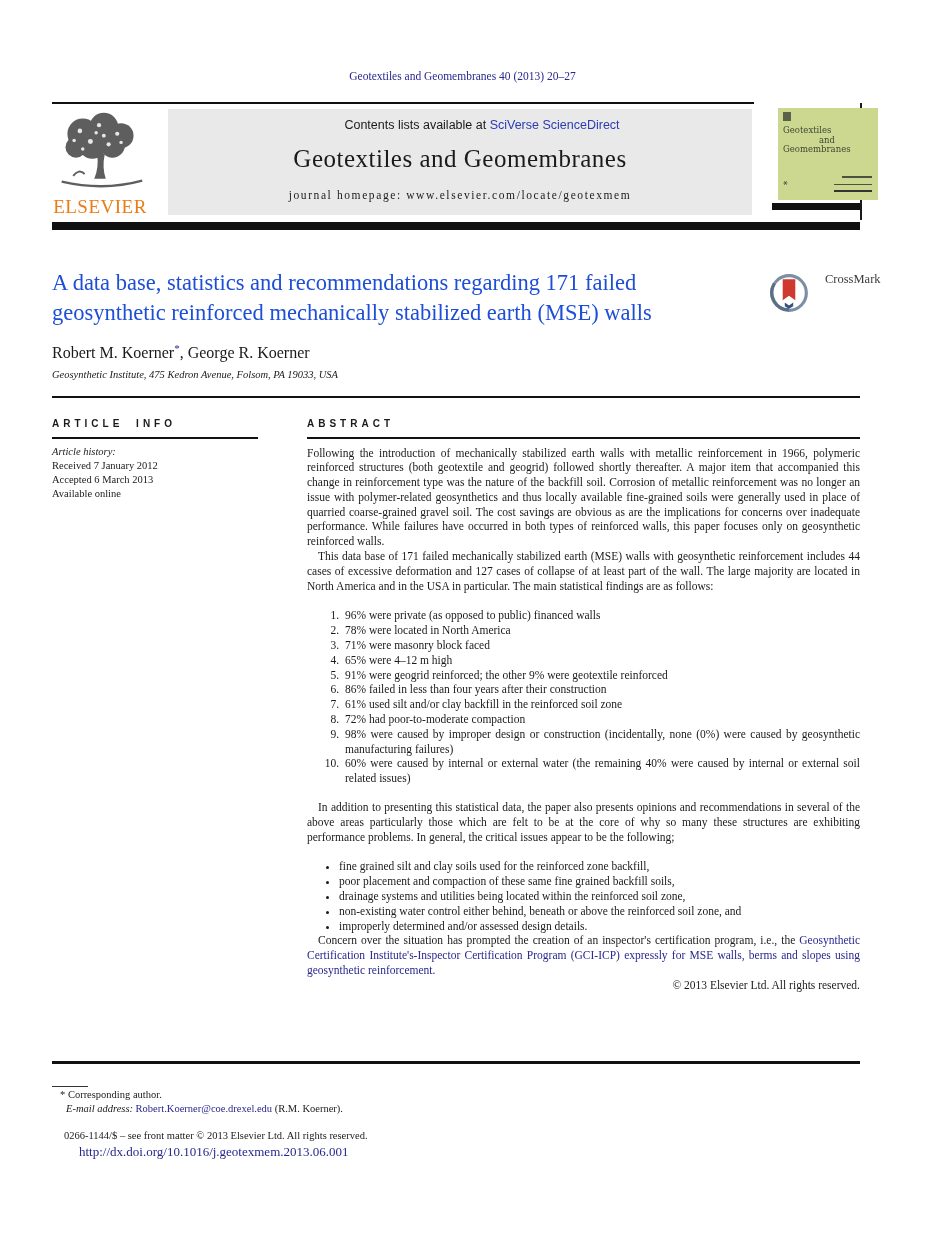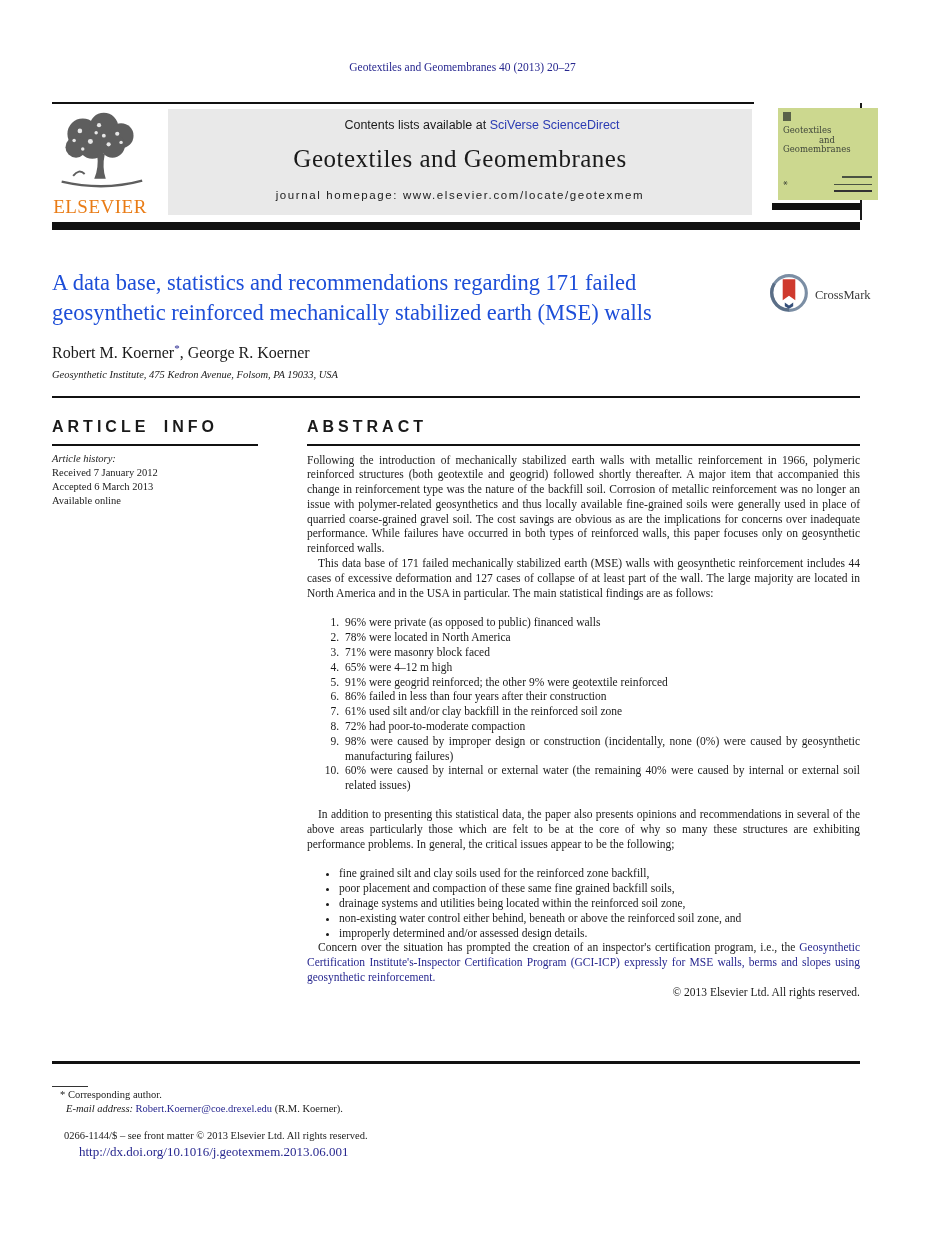--- a/index.html
+++ b/index.html
@@ -1,31 +1,31 @@
 <!DOCTYPE html>
 <html style="--link_navy: #27278f; --sciverse_blue: #2b3bb3; --elsevier_orange: #e97c16; --header_bg: #e9e9e9; --cover_green: #ccd88f; --crossmark_red: #cf3a2e; --crossmark_ring: #7b8ea4;"><head>
 <meta charset="utf-8">
 <style>
   html,body{margin:0;padding:0;background:#fff;}
   .page{position:relative;width:925px;height:1234px;background:#fff;margin:0 auto;
         font-family:"Liberation Serif",serif;color:#1a1a1a;overflow:hidden;}
 
   
-  .citation{position:absolute;left:0;top:61px;width:100%;text-align:center;
+  .citation{position:absolute;left:0;top:70px;width:100%;text-align:center;
             font-size:11.5px;color:var(--link_navy);}
 
   
   .rule-top{position:absolute;left:52px;top:102px;width:702px;height:2px;background:#111;}
   .mast-box{position:absolute;left:168px;top:109px;width:584px;height:106px;
             background:var(--header_bg);text-align:center;}
   .contents-line{margin-top:9px;font-size:12.5px;font-family:"Liberation Sans",sans-serif;padding-left:44px;}
   .contents-line .lnk{color:var(--sciverse_blue);}
   .journal-title{margin-top:13px;font-size:25px;letter-spacing:.5px;}
   .homepage-line{margin-top:16px;font-size:11.5px;letter-spacing:1.6px;
-                 font-family:Liberation Sans, sans-serif;}
+                 font-family:Liberation Serif, serif;}
 
   .elsevier{position:absolute;left:50px;top:108px;width:100px;height:110px;text-align:center;}
   .elsevier-name{font-size:19px;color:var(--elsevier_orange);letter-spacing:.5px;margin-top:-2px;}
 
   .cover{position:absolute;left:772px;top:103px;width:88px;height:117px;background:#fff;
          border-right:2px solid #1a1a1a;}
   .cover-green{position:absolute;left:6px;top:5px;width:76px;height:92px;background:var(--cover_green);padding-left:24px;}
   .cover-green .mini-mark{position:absolute;left:5px;top:4px;width:8px;height:9px;background:#3c4436;opacity:.8;}
   .cover-title{position:absolute;left:5px;top:18px;width:66px;font-size:8.5px;line-height:9.5px;
                color:#3f463a;font-family:"DejaVu Serif",serif;}
@@ -33,31 +33,31 @@
   .cover-circ{position:absolute;left:5px;bottom:12px;font-size:8px;color:#3c4436;}
   .cover-ed{position:absolute;right:6px;bottom:22px;width:30px;height:2px;background:#4a5242;}
   .cover-ed2{position:absolute;right:6px;bottom:8px;width:38px;height:5px;
              border-top:1px solid #4a5242;border-bottom:2px solid #333;}
   .cover-bar{position:absolute;left:0;bottom:10px;width:100%;height:7px;background:#111;}
 
   .bar-thick{position:absolute;left:52px;top:222px;width:808px;height:8px;background:#111;}
 
   
   .art-title{position:absolute;left:52px;top:268px;width:700px;font-size:22.5px;line-height:30px;color:#1d4ed8;}
-  .crossmark{position:absolute;left:768px;top:272px;display:flex;align-items:center;gap:5px;cursor:pointer;}
+  .crossmark{position:absolute;left:768px;top:272px;display:flex;align-items:flex-start;gap:15px;cursor:pointer;}
   .crossmark-label{font-size:12.5px;color:#3a3a3a;}
 
   .authors{position:absolute;left:52px;top:342px;font-size:16px;}
   .authors sup{color:var(--link_navy);font-size:11px;}
   .affiliation{position:absolute;left:52px;top:369px;font-size:10.5px;font-style:italic;}
 
   .rule-mid{position:absolute;left:52px;top:396px;width:808px;height:1.5px;background:#111;}
 
   
-  .col-head{font-size:16px;font-weight:bold;letter-spacing:4px;word-spacing:6px;
+  .col-head{font-size:10px;font-weight:bold;letter-spacing:4px;word-spacing:6px;
             font-family:"Liberation Sans",sans-serif;}
   .info-col{position:absolute;left:52px;top:418px;width:206px;}
   .info-col .head-rule{margin-top:8px;height:1.5px;background:#111;width:100%;}
   .info-body{margin-top:6px;font-size:10.5px;line-height:14px;}
   .info-body .hist-label{font-style:italic;}
 
   .abs-col{position:absolute;left:307px;top:418px;width:553px;}
   .abs-col .head-rule{margin-top:8px;height:1.5px;background:#111;width:100%;}
   .abs-body{margin-top:7px;font-size:11.5px;line-height:14.8px;text-align:justify;}
   .abs-body p{margin:0;}

